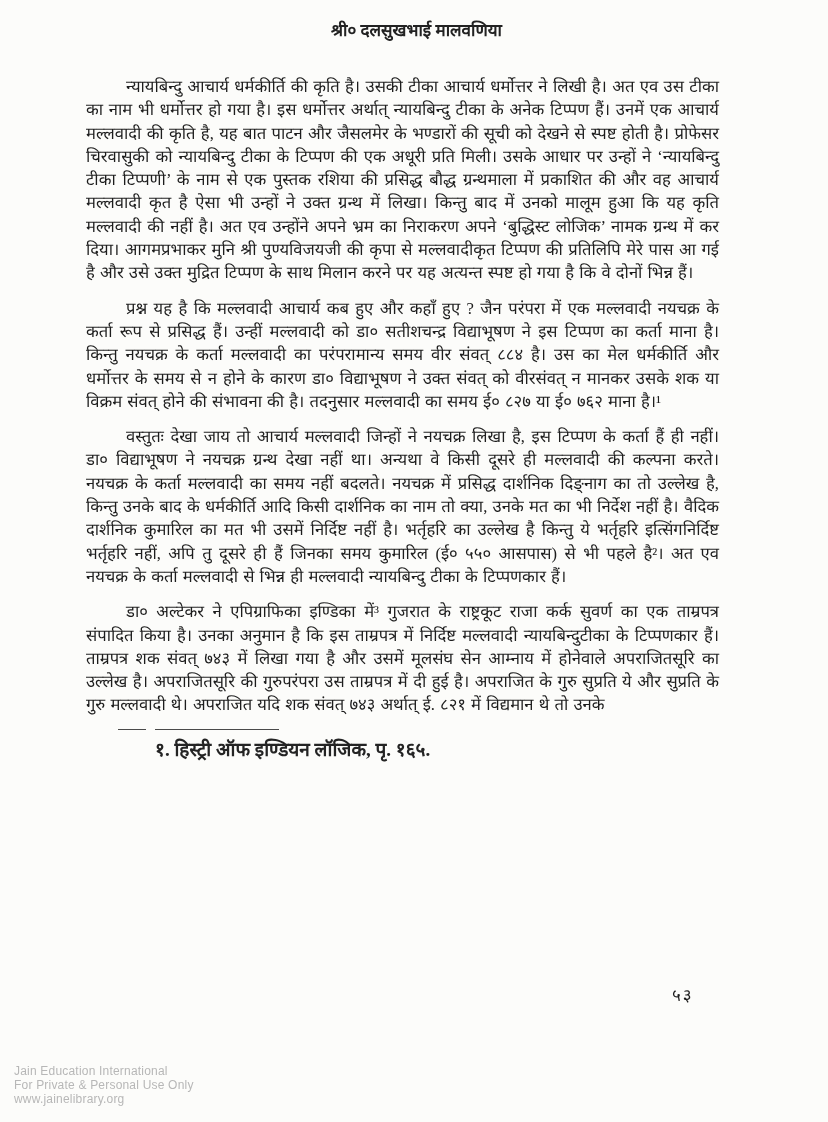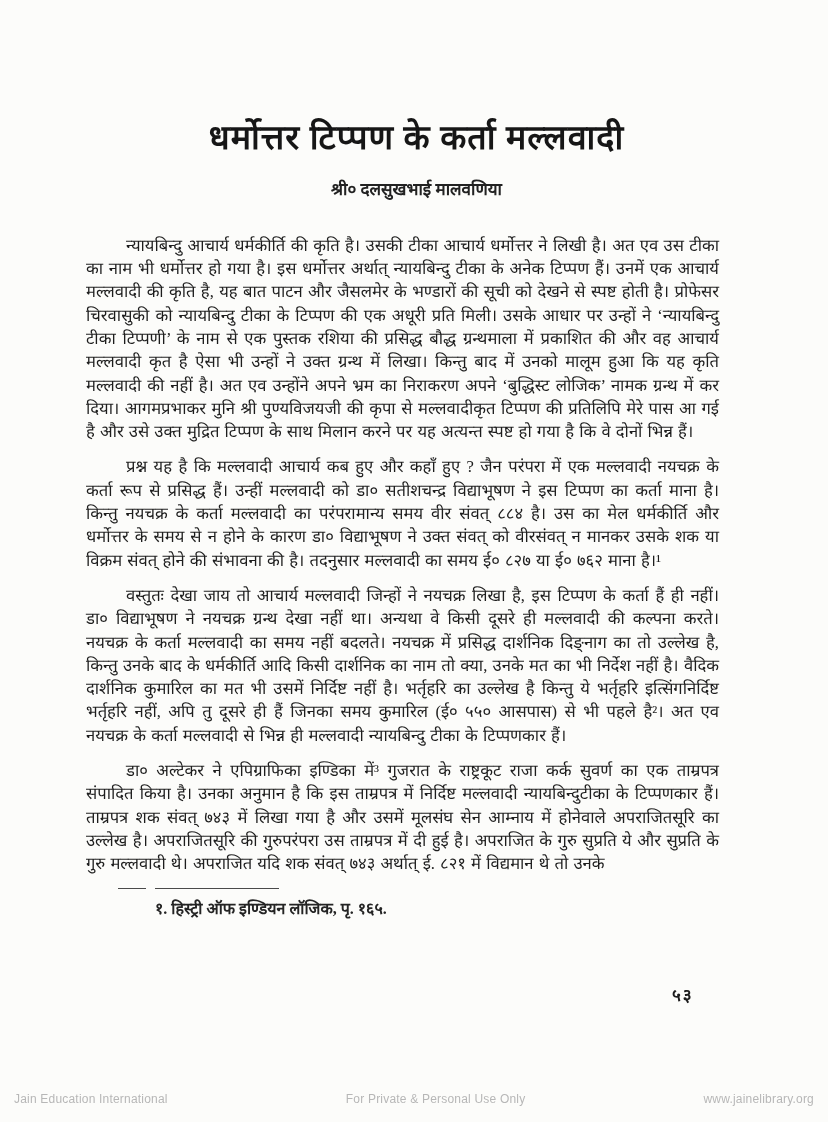--- a/index.html
+++ b/index.html
@@ -58,54 +58,54 @@
   .footnote-rule .seg1 {
     width: 28px;
     border-top: 1.5px solid #4a4a4a;
   }
   .footnote-rule .seg2 {
     width: 124px;
     border-top: 1.5px solid #4a4a4a;
   }
   .footnotes {
     margin-left: 155px;
-    font-size: 16px;
+    font-size: 19px;
     line-height: 28px;
     font-weight: 700;
     color: #242424;
   }
   .page-number {
     position: absolute;
     top: 983px;
     left: 672px;
     font-size: 17px;
-    font-weight: 700;
+    font-weight: 400;
     letter-spacing: 2px;
     color: #1d1d1d;
   }
   .scan-footer {
     position: absolute;
     left: 0;
     right: 0;
     bottom: 16px;
     display: flex;
     justify-content: space-between;
     padding: 0 14px;
     font-family: "Liberation Sans", "DejaVu Sans", sans-serif;
     font-size: 12px;
     color: #b7b7b7;
     letter-spacing: 0.2px;
+    flex-direction: column;
   }
 </style>
 </head>
 <body>
 
 <div class="scan-page">
 
-  <h1 class="doc-title">धर्मोत्तर टिप्पण के कर्ता मल्लवादी</h1>
 
   <div class="doc-author">श्री० दलसुखभाई मालवणिया</div>
 
   <div class="doc-body">
     <p>न्यायबिन्दु आचार्य धर्मकीर्ति की कृति है।  उसकी टीका आचार्य धर्मोत्तर ने लिखी है।  अत एव उस टीका का नाम भी धर्मोत्तर हो गया है।  इस धर्मोत्तर अर्थात् न्यायबिन्दु टीका के अनेक टिप्पण हैं।  उनमें एक आचार्य मल्लवादी की कृति है, यह बात पाटन और जैसलमेर के भण्डारों की सूची को देखने से स्पष्ट होती है।  प्रोफेसर चिरवासुकी को न्यायबिन्दु टीका के टिप्पण की एक अधूरी प्रति मिली।  उसके आधार पर उन्हों ने ‘न्यायबिन्दु टीका टिप्पणी’ के नाम से एक पुस्तक रशिया की प्रसिद्ध बौद्ध ग्रन्थमाला में प्रकाशित की और वह आचार्य मल्लवादी कृत है ऐसा भी उन्हों ने उक्त ग्रन्थ में लिखा।  किन्तु बाद में उनको मालूम हुआ कि यह कृति मल्लवादी की नहीं है।  अत एव उन्होंने अपने भ्रम का निराकरण अपने ‘बुद्धिस्ट लोजिक’ नामक ग्रन्थ में कर दिया।  आगमप्रभाकर मुनि श्री पुण्यविजयजी की कृपा से मल्लवादीकृत टिप्पण की प्रतिलिपि मेरे पास आ गई है और उसे उक्त मुद्रित टिप्पण के साथ मिलान करने पर यह अत्यन्त स्पष्ट हो गया है कि वे दोनों भिन्न हैं।</p>
     <p>प्रश्न यह है कि मल्लवादी आचार्य कब हुए और कहाँ हुए ?  जैन परंपरा में एक मल्लवादी नयचक्र के कर्ता रूप से प्रसिद्ध हैं।  उन्हीं मल्लवादी को डा० सतीशचन्द्र विद्याभूषण ने इस टिप्पण का कर्ता माना है।  किन्तु नयचक्र के कर्ता मल्लवादी का परंपरामान्य समय वीर संवत् ८८४ है।  उस का मेल धर्मकीर्ति और धर्मोत्तर के समय से न होने के कारण डा० विद्याभूषण ने उक्त संवत् को वीरसंवत् न मानकर उसके शक या विक्रम संवत् होने की संभावना की है।  तदनुसार मल्लवादी का समय ई० ८२७ या ई० ७६२ माना है।¹</p>
     <p>वस्तुतः देखा जाय तो आचार्य मल्लवादी जिन्हों ने नयचक्र लिखा है, इस टिप्पण के कर्ता हैं ही नहीं।  डा० विद्याभूषण ने नयचक्र ग्रन्थ देखा नहीं था।  अन्यथा वे किसी दूसरे ही मल्लवादी की कल्पना करते।  नयचक्र के कर्ता मल्लवादी का समय नहीं बदलते।  नयचक्र में प्रसिद्ध दार्शनिक दिङ्नाग का तो उल्लेख है, किन्तु उनके बाद के धर्मकीर्ति आदि किसी दार्शनिक का नाम तो क्या, उनके मत का भी निर्देश नहीं है।  वैदिक दार्शनिक कुमारिल का मत भी उसमें निर्दिष्ट नहीं है।  भर्तृहरि का उल्लेख है किन्तु ये भर्तृहरि इत्सिंगनिर्दिष्ट भर्तृहरि नहीं, अपि तु दूसरे ही हैं जिनका समय कुमारिल (ई० ५५० आसपास) से भी पहले है²।  अत एव नयचक्र के कर्ता मल्लवादी से भिन्न ही मल्लवादी न्यायबिन्दु टीका के टिप्पणकार हैं।</p>
     <p>डा० अल्टेकर ने एपिग्राफिका इण्डिका में³ गुजरात के राष्ट्रकूट राजा कर्क सुवर्ण का एक ताम्रपत्र संपादित किया है।  उनका अनुमान है कि इस ताम्रपत्र में निर्दिष्ट मल्लवादी न्यायबिन्दुटीका के टिप्पणकार हैं।  ताम्रपत्र शक संवत् ७४३ में लिखा गया है और उसमें मूलसंघ सेन आम्नाय में होनेवाले अपराजितसूरि का उल्लेख है।  अपराजितसूरि की गुरुपरंपरा उस ताम्रपत्र में दी हुई है।  अपराजित के गुरु सुप्रति ये और सुप्रति के गुरु मल्लवादी थे।  अपराजित यदि शक संवत् ७४३ अर्थात् ई. ८२१ में विद्यमान थे तो उनके</p>
   </div>
 

